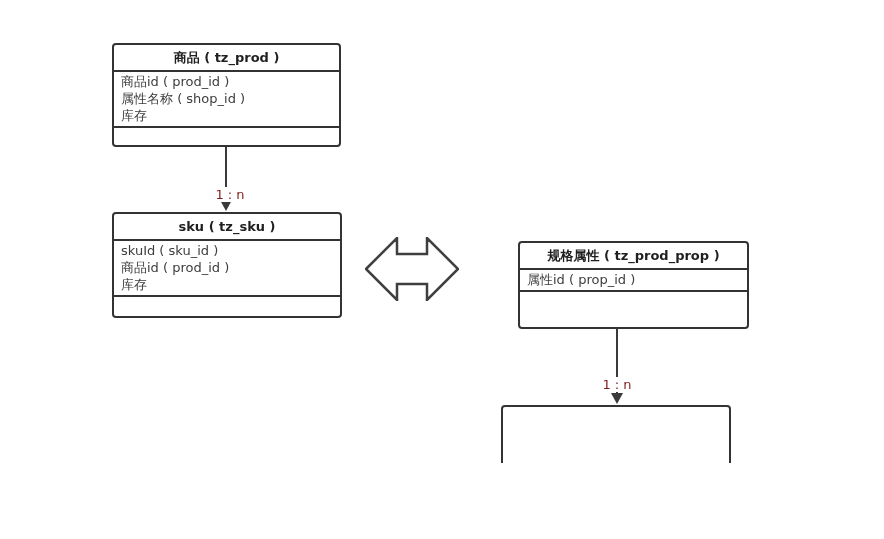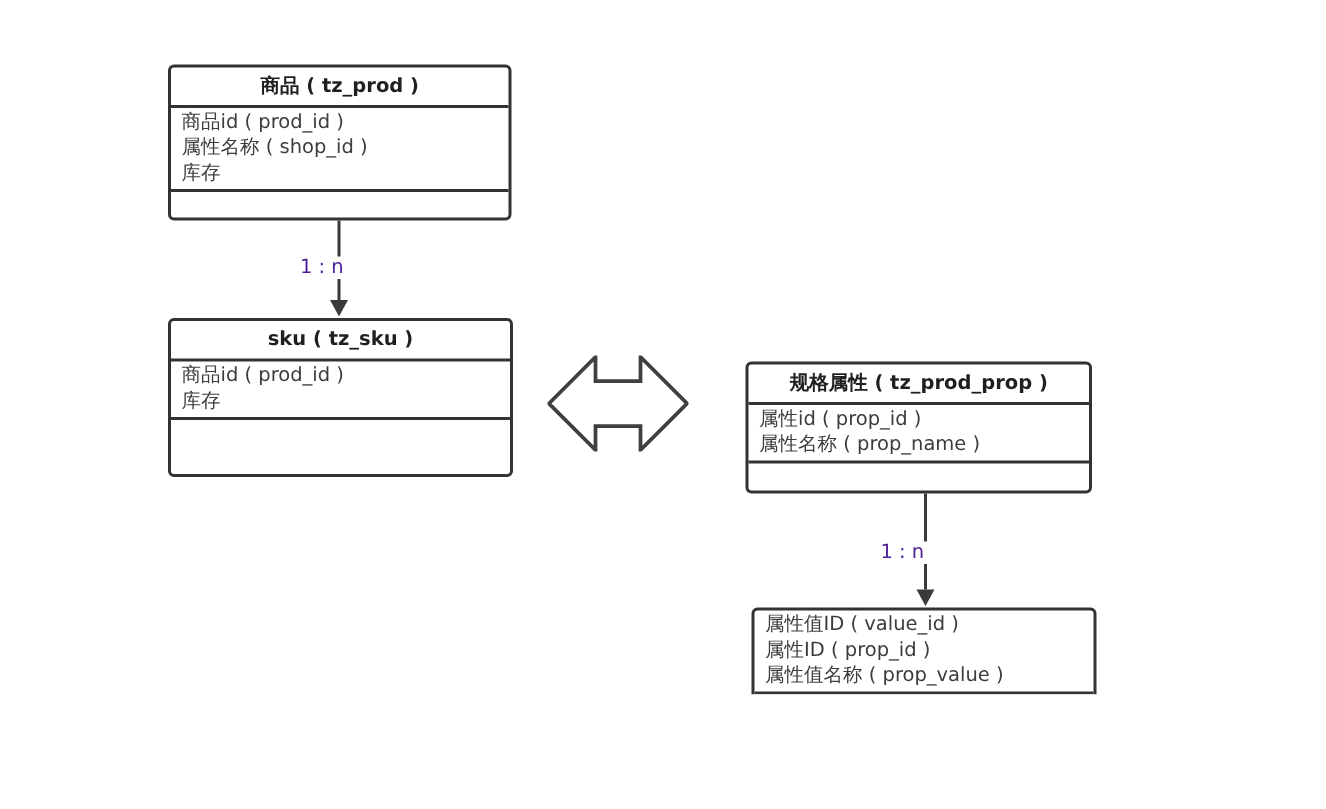--- a/index.html
+++ b/index.html
@@ -47,21 +47,21 @@
     line-height: 17px;
     white-space: nowrap;
     overflow: hidden;
   }
   .entity-footer {
     flex: 1;
   }
   
   #entity-prod            { left: 112px; top: 43px;  width: 229px; height: 104px; }
   #entity-sku             { left: 112px; top: 212px; width: 230px; height: 106px; }
-  #entity-prod-prop       { left: 497px; top: 241px; width: 231px; height: 88px;  }
+  #entity-prod-prop       { left: 518px; top: 241px; width: 231px; height: 88px;  }
   #entity-prod-prop-value { left: 501px; top: 405px; width: 230px; height: 108px; }
 
   
   .conn-line {
     position: absolute;
     width: 2px;
     background: #3a3a3a;
   }
   #conn1-line { left: 225px; top: 147px; height: 53px; }
   #conn2-line { left: 616px; top: 329px; height: 64px; }
@@ -71,25 +71,26 @@
     height: 0;
     border-left: 6px solid transparent;
     border-right: 6px solid transparent;
     border-top: 11px solid #3a3a3a;
   }
   #conn1-arrowhead { left: 220px; top: 200px; }
   #conn2-arrowhead { left: 611px; top: 393px; }
   .conn-label {
     position: absolute;
     width: 60px;
-    text-align: left;
+    text-align: center;
     font-size: 13px;
     line-height: 15px;
-    color: #4c1d95;
+    color: #7f1d1d;
     background: #ffffff;
+    margin-top: 16px;
   }
   #conn1-label { left: 200px; top: 171px; }
   #conn2-label { left: 587px; top: 361px; }
 
   
   #double-arrow {
     position: absolute;
     left: 365px;
     top: 237px;
   }
@@ -109,45 +110,40 @@
     <div class="entity-footer"></div>
   </div>
 
   <div class="conn-line" id="conn1-line"></div>
   <div class="conn-arrowhead" id="conn1-arrowhead"></div>
   <div class="conn-label" id="conn1-label">1 : n</div>
 
   <div class="entity" id="entity-sku">
     <div class="entity-header">sku ( tz_sku )</div>
     <div class="entity-body">
+      <div class="field-row">skuId ( sku_id )</div>
       <div class="field-row">商品id ( prod_id )</div>
       <div class="field-row">库存</div>
     </div>
     <div class="entity-footer"></div>
   </div>
 
   <svg id="double-arrow" width="94" height="64" viewBox="0 0 94 64">
     <polygon points="1,32 32,1 32,17 62,17 62,1 93,32 62,63 62,47 32,47 32,63" fill="#ffffff" stroke="#3f3f3f" stroke-width="2.5" stroke-linejoin="miter"></polygon>
   </svg>
 
   <div class="entity" id="entity-prod-prop">
     <div class="entity-header">规格属性 ( tz_prod_prop )</div>
     <div class="entity-body">
       <div class="field-row">属性id ( prop_id )</div>
-      <div class="field-row">属性名称 ( prop_name )</div>
     </div>
     <div class="entity-footer"></div>
   </div>
 
   <div class="conn-line" id="conn2-line"></div>
   <div class="conn-arrowhead" id="conn2-arrowhead"></div>
   <div class="conn-label" id="conn2-label">1 : n</div>
 
   <div class="entity" id="entity-prod-prop-value">
-    <div class="entity-body">
-      <div class="field-row">属性值ID ( value_id )</div>
-      <div class="field-row">属性ID ( prop_id )</div>
-      <div class="field-row">属性值名称 ( prop_value )</div>
-    </div>
     <div class="entity-footer"></div>
   </div>
 
 </div>
 
 </body></html>

